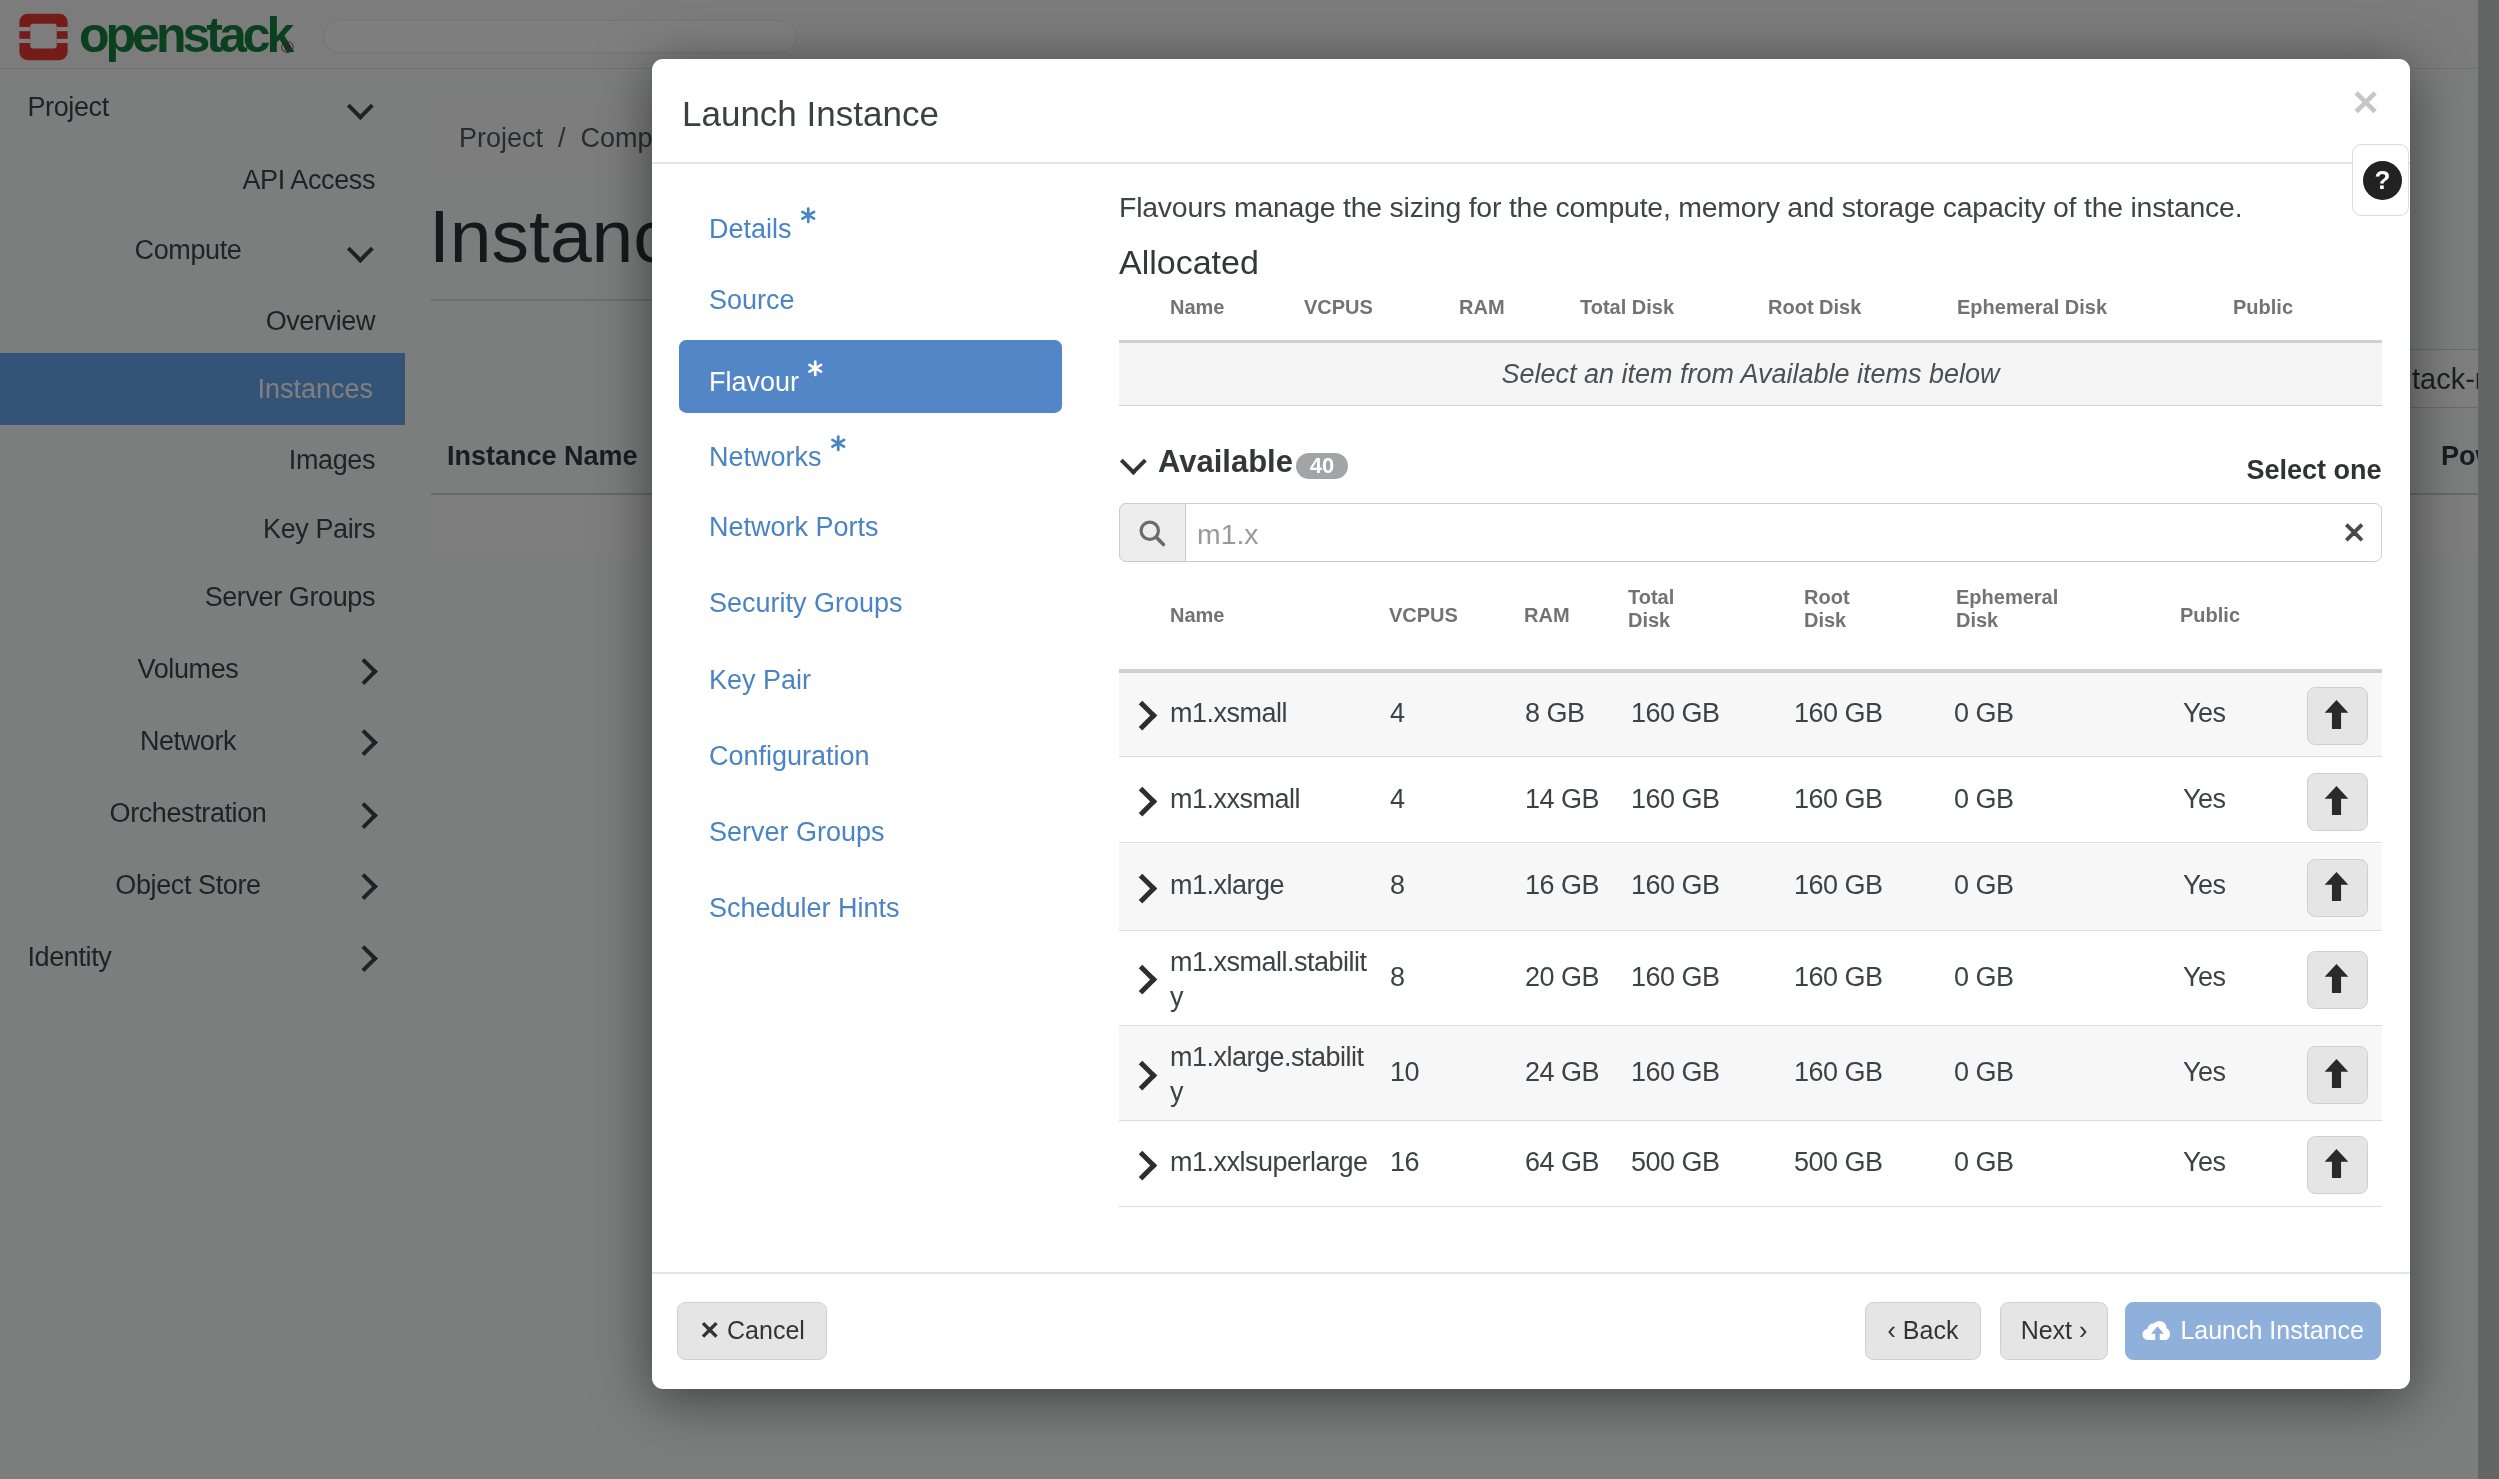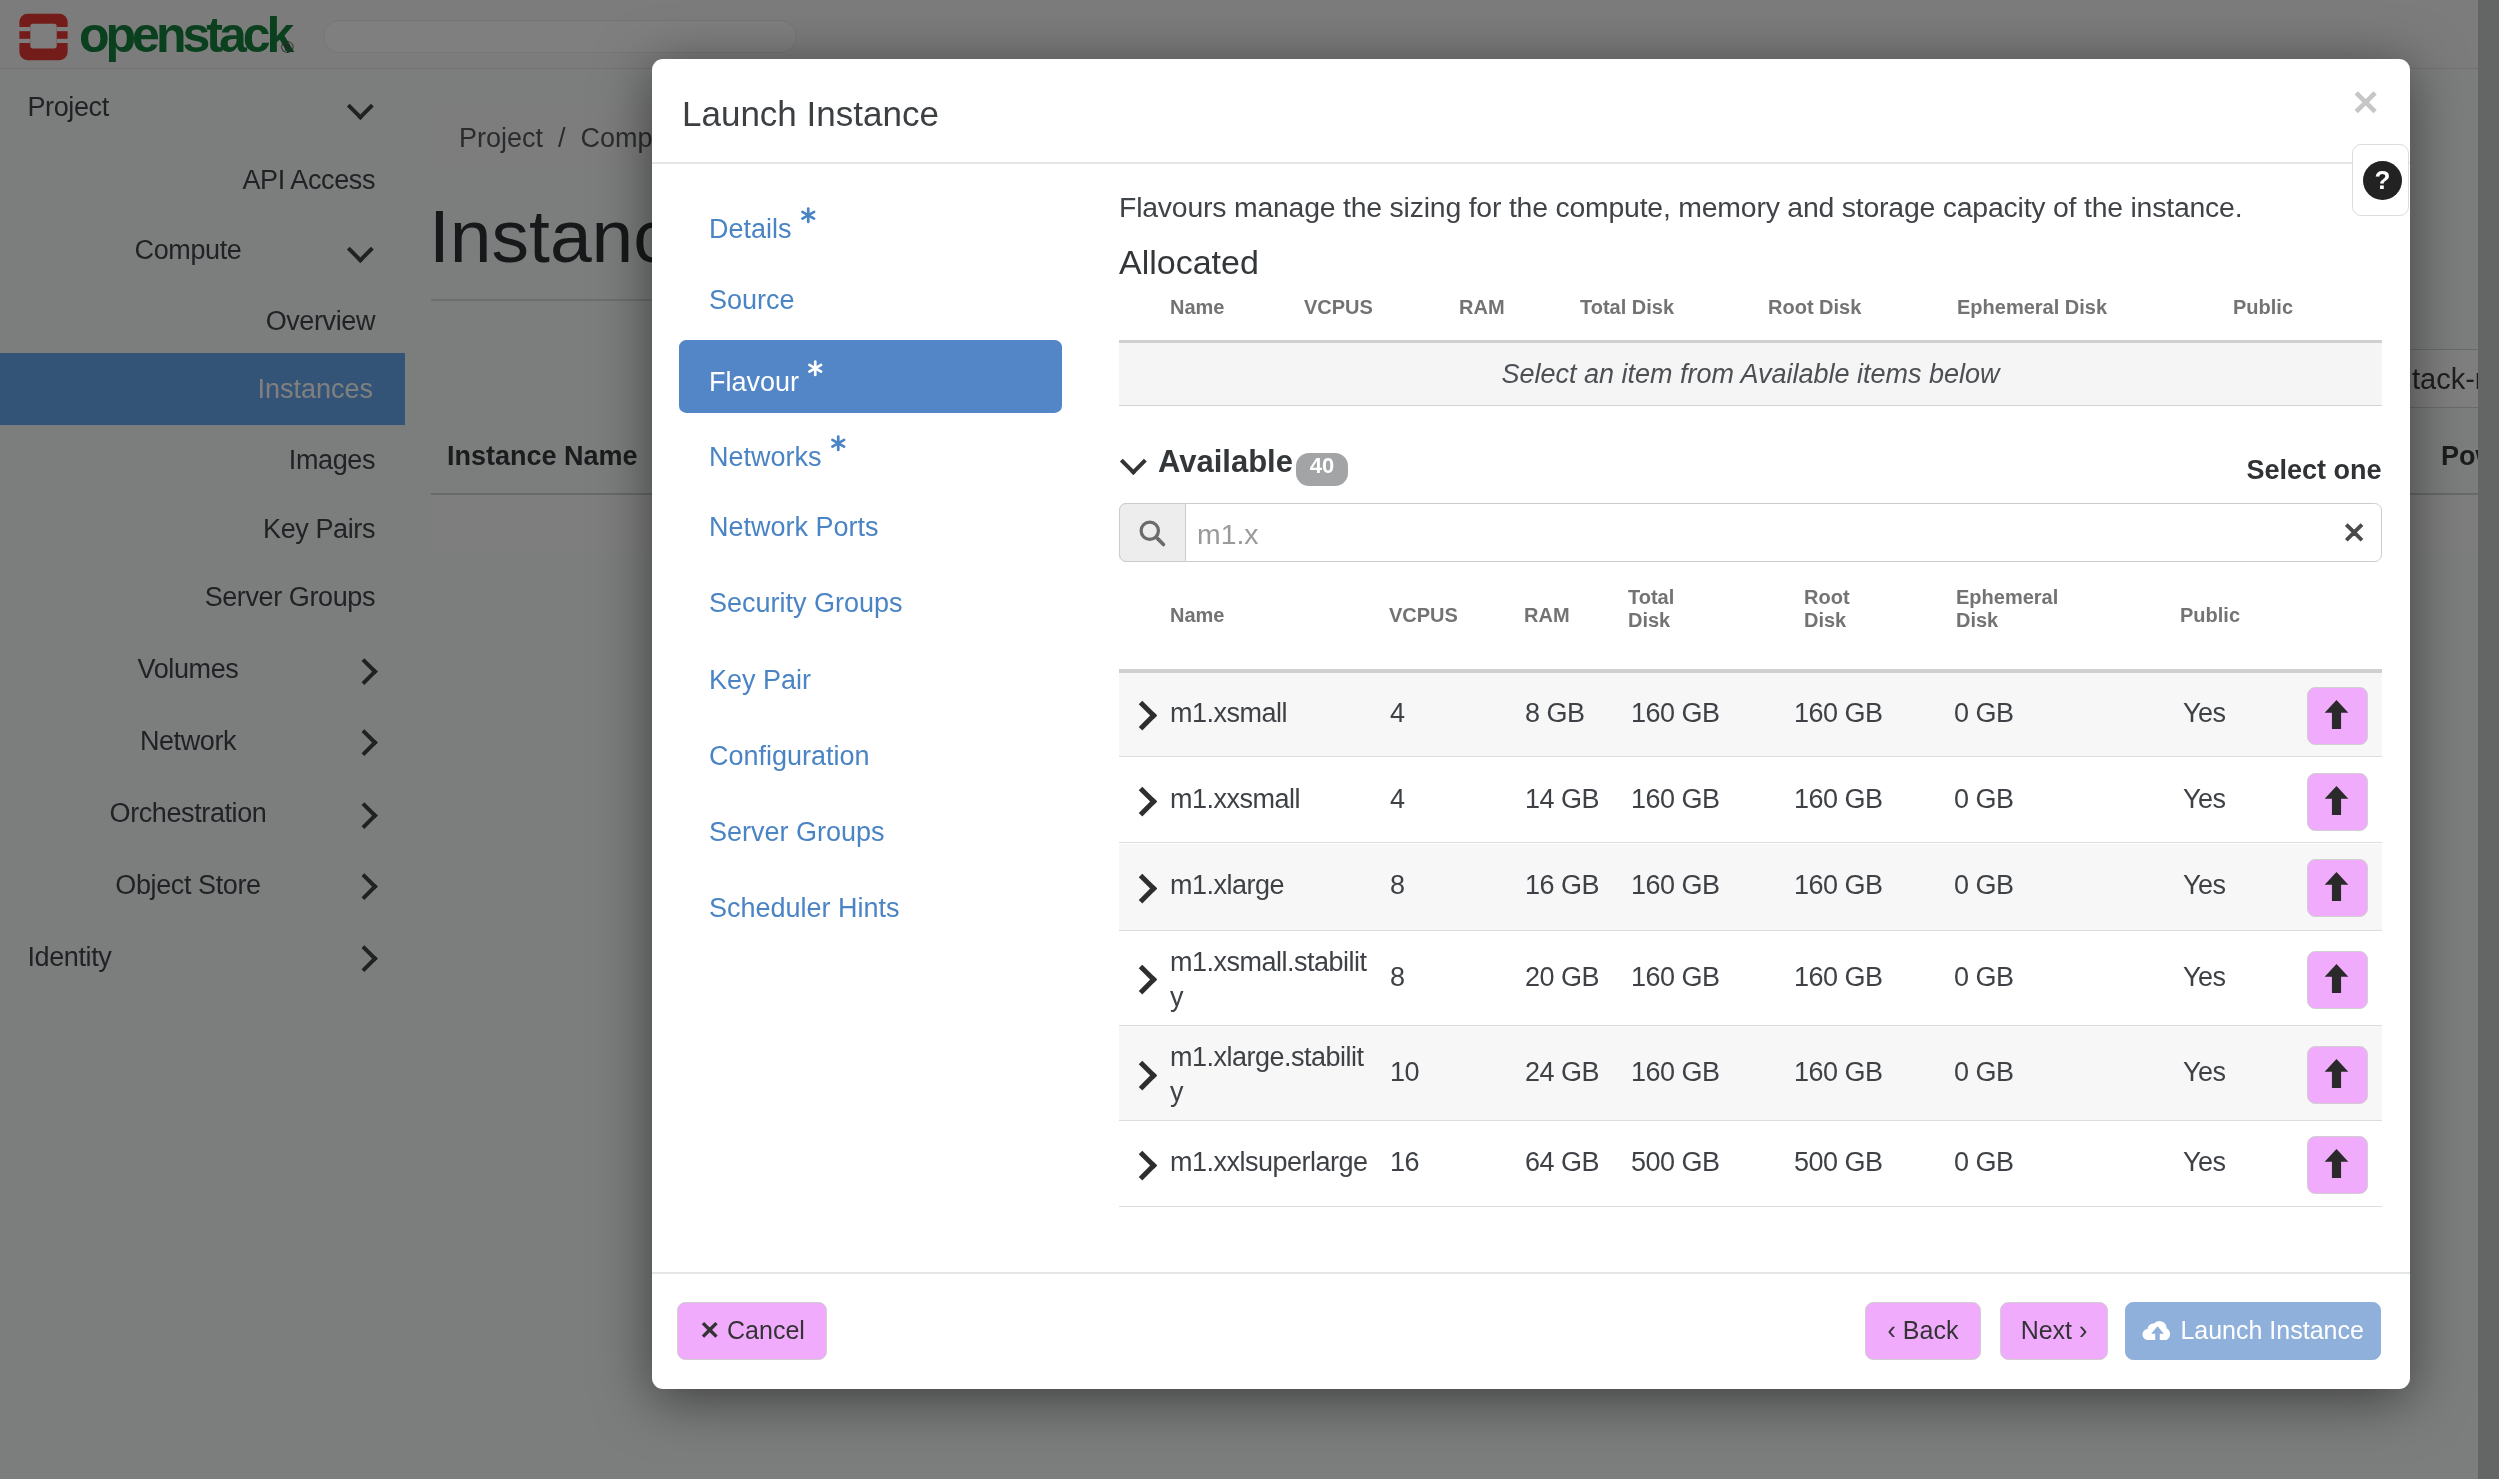--- a/index.html
+++ b/index.html
@@ -17,21 +17,21 @@
 .modal{position:absolute;left:652px;top:59px;width:1758px;height:1330px;
   background:#fff;border-radius:11px;z-index:100;
   box-shadow:0 9.2px 55px rgba(0,0,0,.5)}
 .m{position:absolute}
 .mnav{font-size:27px;color:#4a84c4;line-height:73px;height:73px;width:383px;
   position:absolute;left:27px;padding-left:30px;box-sizing:border-box}
 .th{font-weight:bold;font-size:20px;color:#737373}
 .td{font-size:27px;letter-spacing:-0.5px;color:#3e4246}
 .row{position:absolute;left:467px;width:1263px}
 .btn{position:absolute;height:58px;box-sizing:border-box;border:1.8px solid #cfcfcf;
-  border-radius:8.3px;background:#f0abfc;font-size:25px;color:#333;text-align:center}
+  border-radius:8.3px;background:#e5e5e5;font-size:25px;color:#333;text-align:center}
 </style>
 </head>
 <body>
 
 <div class="a" style="left:0;top:0;width:2500px;height:69px;background:#f8f9f9;border-bottom:1.8px solid #e2e3e3;box-sizing:border-box"></div>
 
 <svg class="a" style="left:18.4px;top:12px" width="51" height="50" viewBox="0 0 56 54">
   <rect x="1.5" y="1.5" width="53" height="51" rx="9" fill="#e83933"></rect>
   <rect x="13.5" y="12.5" width="29" height="27" rx="3" fill="#fdfdfd"></rect>
   <rect x="0" y="16" width="13.5" height="4.6" fill="#fdfdfd"></rect>
@@ -131,21 +131,21 @@
   <div class="m th" style="left:928px;top:237px">Total Disk</div>
   <div class="m th" style="left:1116px;top:237px">Root Disk</div>
   <div class="m th" style="left:1305px;top:237px">Ephemeral Disk</div>
   <div class="m th" style="left:1581px;top:237px">Public</div>
   <div class="m" style="left:467px;top:281px;width:1263px;height:3.7px;background:#cfd0d0"></div>
   <div class="m" style="left:467px;top:284px;width:1263px;height:63px;background:#f5f5f5;border-bottom:1.8px solid #d2d2d2;box-sizing:border-box"></div>
   <div class="m" style="left:467px;top:300px;width:1263px;text-align:center;font-size:27px;font-style:italic;color:#4c5054">Select an item from Available items below</div>
 
   <div class="chev-d m" style="left:472px;top:393px;border-color:#333"></div>
   <div class="m" style="left:506px;top:385px;font-size:31px;font-weight:bold;color:#33373a">Available</div>
-  <div class="m" style="left:644px;top:394px;width:52px;height:33px;border-radius:13px;background:#a2a4a5;color:#fff;font-size:22px;font-weight:bold;text-align:center;line-height:26px">40</div>
+  <div class="m" style="left:644px;top:394px;width:52px;height:26px;border-radius:13px;background:#a2a4a5;color:#fff;font-size:22px;font-weight:bold;text-align:center;line-height:26px">40</div>
   <div class="m" style="right:28.4px;top:396px;font-size:27px;font-weight:bold;color:#2f3336">Select one</div>
 
   <div class="m" style="left:467px;top:444px;width:1263px;height:59px;border:1.8px solid #cccccc;border-radius:7.3px;box-sizing:border-box;background:#fff"></div>
   <div class="m" style="left:467px;top:444px;width:67px;height:59px;background:#ededed;border:1.8px solid #cccccc;border-radius:7.3px 0 0 7.3px;box-sizing:border-box"></div>
   <svg class="m" style="left:485px;top:459px" width="31" height="31" viewBox="0 0 34 34">
     <circle cx="14" cy="14" r="9.5" fill="none" stroke="#6b6b6b" stroke-width="3.5"></circle>
     <line x1="21" y1="21" x2="29" y2="29" stroke="#6b6b6b" stroke-width="4" stroke-linecap="round"></line>
   </svg>
   <div class="m" style="left:545px;top:459px;font-size:28.4px;color:#9a9a9a">m1.x</div>
   <div class="m" style="left:1690px;top:457px;font-size:29px;font-weight:bold;color:#4a4a4a">✕</div>

